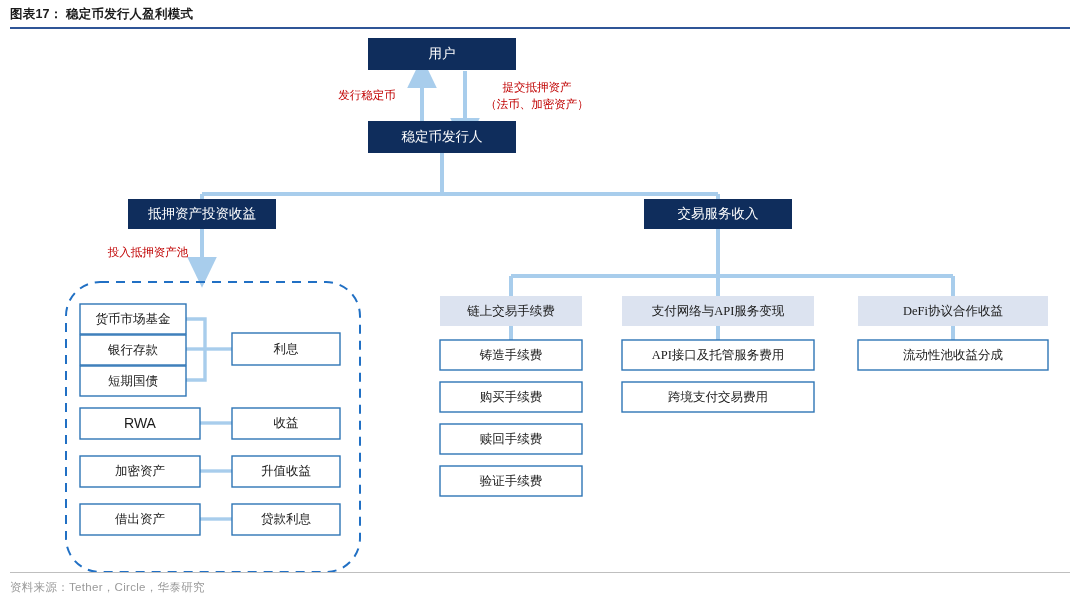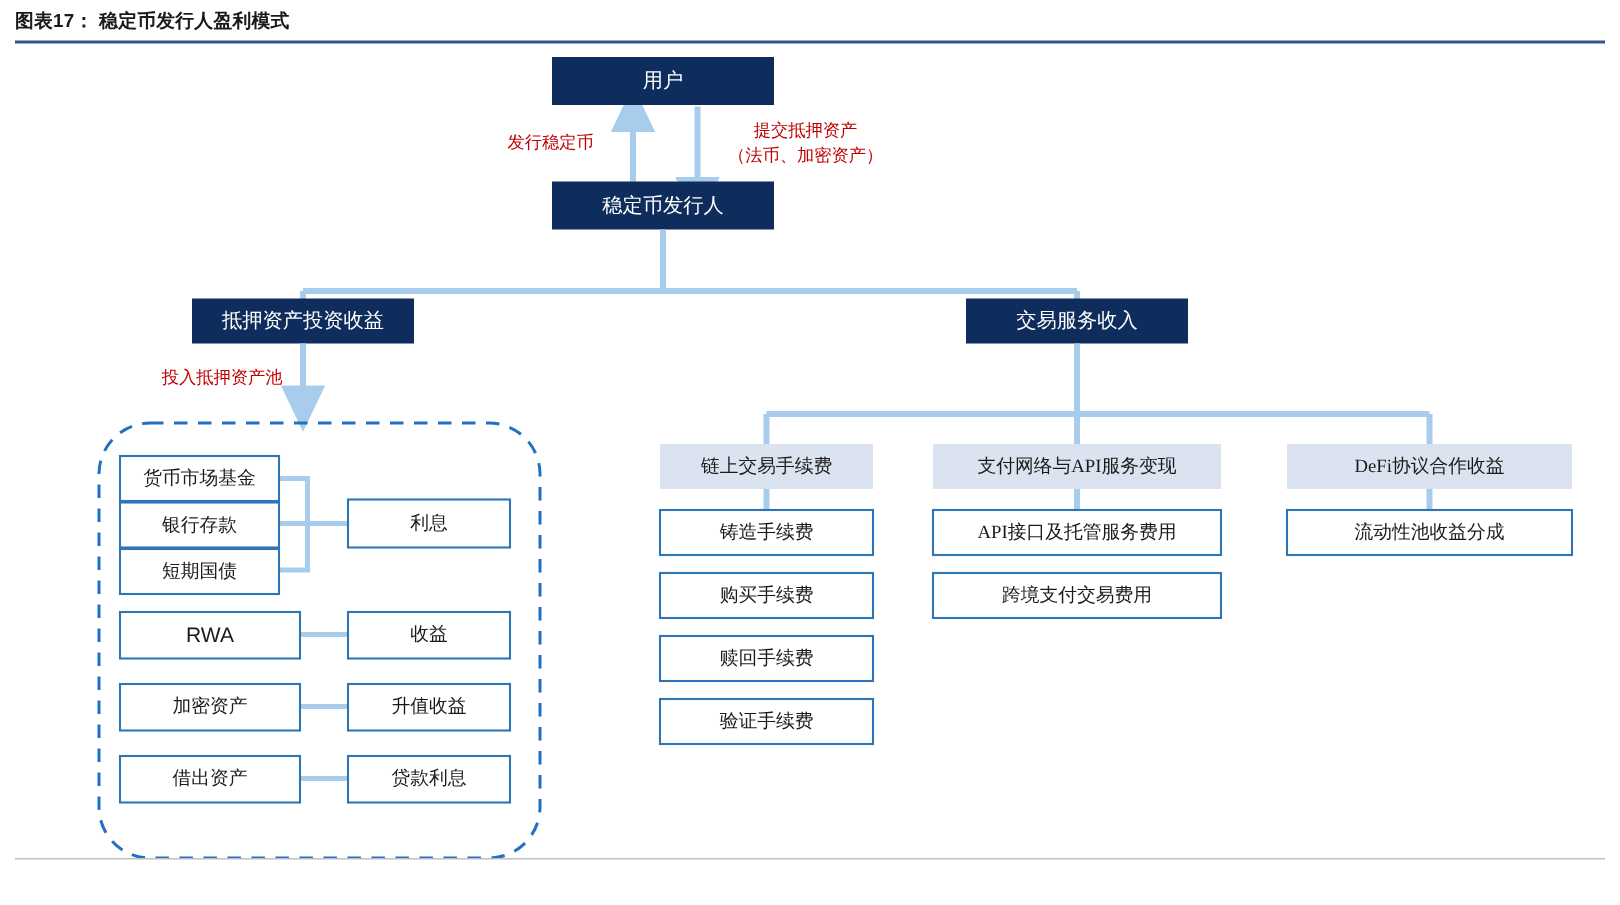--- a/index.html
+++ b/index.html
@@ -218,14 +218,15 @@
     </g>
 
     <g>
       <rect x="858" y="310" width="190" height="30" class="box-leaf"></rect>
       <text x="953" y="326" class="nd-text t-leaf">流动性池收益分成</text>
     </g>
 
   </svg>
 
   <div class="ftr-rule"></div>
+  <div class="ftr-text">资料来源：Tether，Circle，华泰研究</div>
 
 </div>
 
 </body></html>

